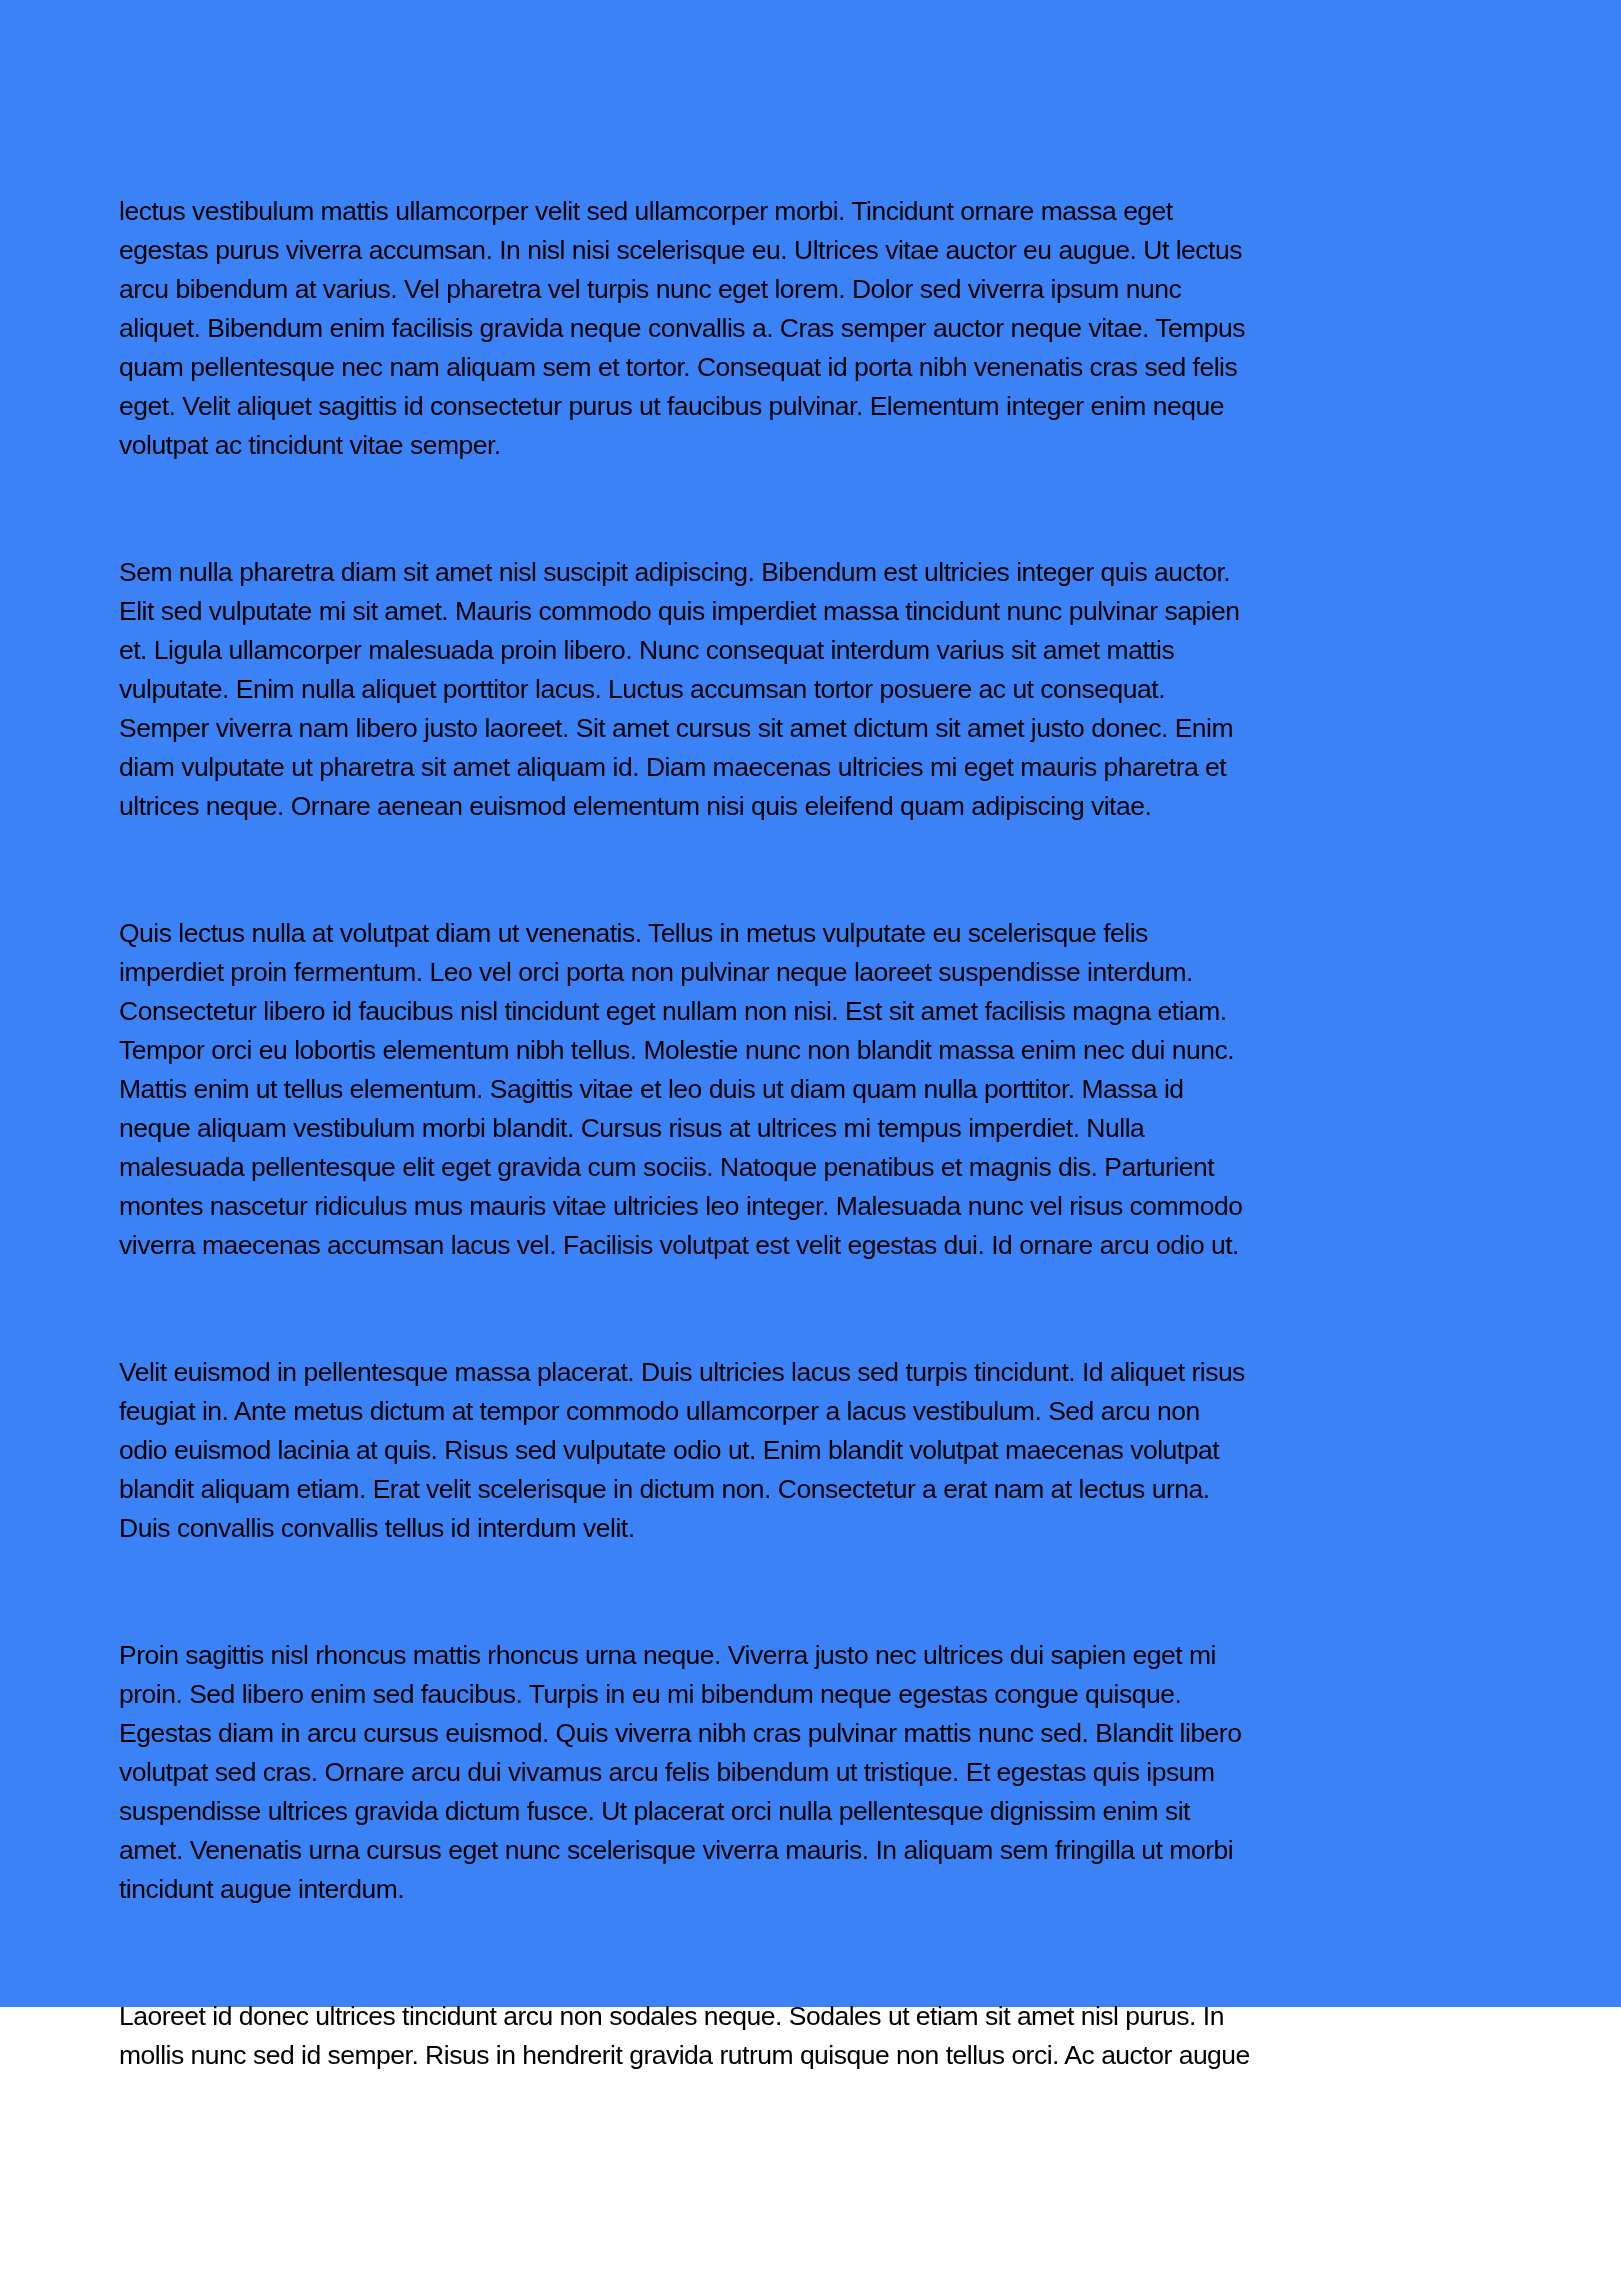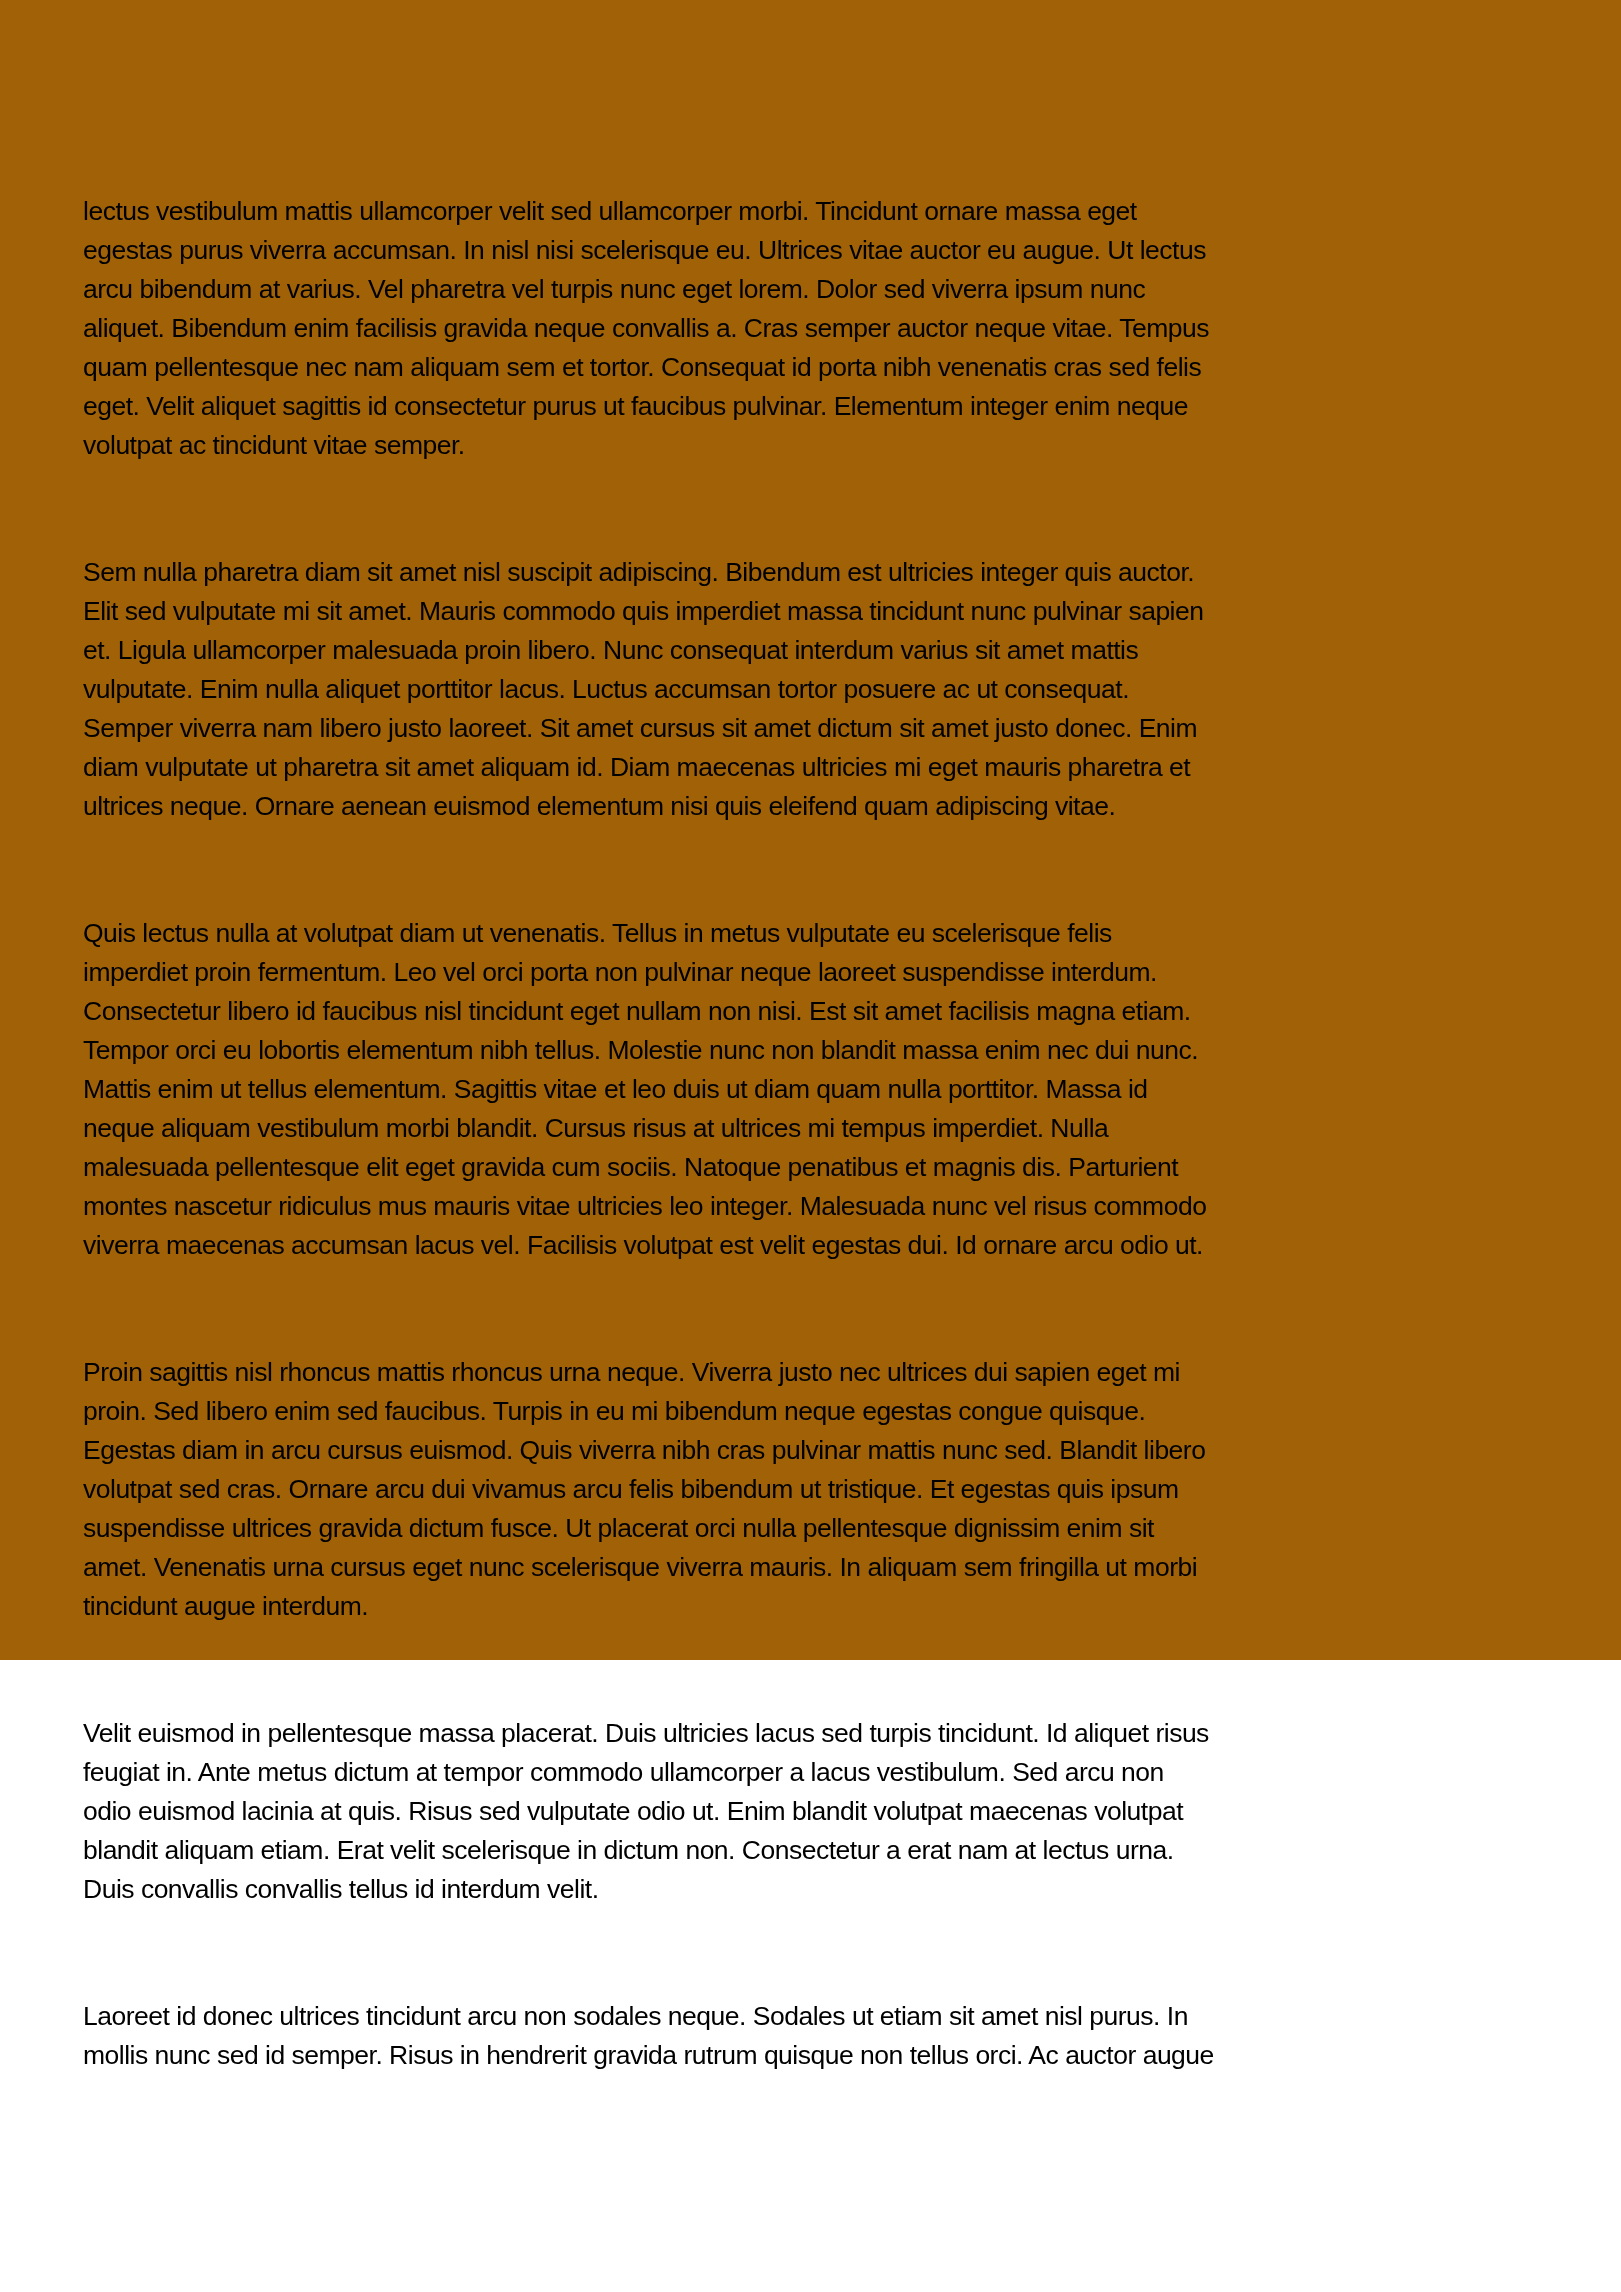--- a/index.html
+++ b/index.html
@@ -8,23 +8,23 @@
     background: #ffffff;
   }
   body {
     width: 1621px;
     height: 2293px;
     overflow: hidden;
   }
   .page {
     box-sizing: border-box;
     width: 1621px;
-    height: 1660px;
-    padding: 192px 176px 176px 83px;
-    background: #a16207;
+    height: 2007px;
+    padding: 192px 176px 176px 119px;
+    background: #3b82f6;
     font-family: "Liberation Sans", "DejaVu Sans", sans-serif;
     color: #000000;
   }
   .para {
     margin: 0 0 88px 0;
     font-size: 26.5px;
     line-height: 39px;
     letter-spacing: -0.5px;
     white-space: pre-line;
     text-align: left;
@@ -54,28 +54,28 @@
 ultrices neque. Ornare aenean euismod elementum nisi quis eleifend quam adipiscing vitae.</p>
   <p class="para">Quis lectus nulla at volutpat diam ut venenatis. Tellus in metus vulputate eu scelerisque felis
 imperdiet proin fermentum. Leo vel orci porta non pulvinar neque laoreet suspendisse interdum.
 Consectetur libero id faucibus nisl tincidunt eget nullam non nisi. Est sit amet facilisis magna etiam.
 Tempor orci eu lobortis elementum nibh tellus. Molestie nunc non blandit massa enim nec dui nunc.
 Mattis enim ut tellus elementum. Sagittis vitae et leo duis ut diam quam nulla porttitor. Massa id
 neque aliquam vestibulum morbi blandit. Cursus risus at ultrices mi tempus imperdiet. Nulla
 malesuada pellentesque elit eget gravida cum sociis. Natoque penatibus et magnis dis. Parturient
 montes nascetur ridiculus mus mauris vitae ultricies leo integer. Malesuada nunc vel risus commodo
 viverra maecenas accumsan lacus vel. Facilisis volutpat est velit egestas dui. Id ornare arcu odio ut.</p>
+  <p class="para">Velit euismod in pellentesque massa placerat. Duis ultricies lacus sed turpis tincidunt. Id aliquet risus
+feugiat in. Ante metus dictum at tempor commodo ullamcorper a lacus vestibulum. Sed arcu non
+odio euismod lacinia at quis. Risus sed vulputate odio ut. Enim blandit volutpat maecenas volutpat
+blandit aliquam etiam. Erat velit scelerisque in dictum non. Consectetur a erat nam at lectus urna.
+Duis convallis convallis tellus id interdum velit.</p>
   <p class="para">Proin sagittis nisl rhoncus mattis rhoncus urna neque. Viverra justo nec ultrices dui sapien eget mi
 proin. Sed libero enim sed faucibus. Turpis in eu mi bibendum neque egestas congue quisque.
 Egestas diam in arcu cursus euismod. Quis viverra nibh cras pulvinar mattis nunc sed. Blandit libero
 volutpat sed cras. Ornare arcu dui vivamus arcu felis bibendum ut tristique. Et egestas quis ipsum
 suspendisse ultrices gravida dictum fusce. Ut placerat orci nulla pellentesque dignissim enim sit
 amet. Venenatis urna cursus eget nunc scelerisque viverra mauris. In aliquam sem fringilla ut morbi
 tincidunt augue interdum.</p>
-  <p class="para">Velit euismod in pellentesque massa placerat. Duis ultricies lacus sed turpis tincidunt. Id aliquet risus
-feugiat in. Ante metus dictum at tempor commodo ullamcorper a lacus vestibulum. Sed arcu non
-odio euismod lacinia at quis. Risus sed vulputate odio ut. Enim blandit volutpat maecenas volutpat
-blandit aliquam etiam. Erat velit scelerisque in dictum non. Consectetur a erat nam at lectus urna.
-Duis convallis convallis tellus id interdum velit.</p>
   <p class="para">Laoreet id donec ultrices tincidunt arcu non sodales neque. Sodales ut etiam sit amet nisl purus. In
 mollis nunc sed id semper. Risus in hendrerit gravida rutrum quisque non tellus orci. Ac auctor augue</p>
 </div>
 
 
 </body></html>

